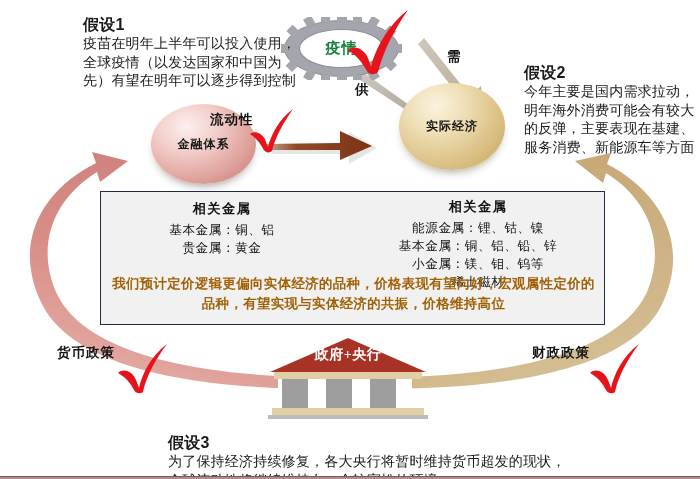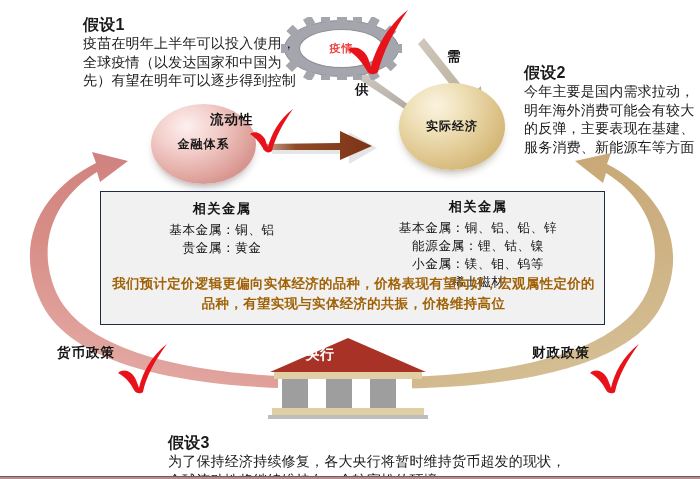--- a/index.html
+++ b/index.html
@@ -32,22 +32,22 @@
      background:radial-gradient(ellipse at 34% 28%, #fdf0ef 0%, #f2cdc9 32%, #e0a49e 64%, #c9817c 92%);
      box-shadow:0 6px 9px -4px rgba(60,30,30,.42);}
   #sphere-real{left:399px;top:83px;width:106px;height:87px;
      background:radial-gradient(ellipse at 35% 26%, #fbf3df 0%, #eedfb6 30%, #ddc389 62%, #c7a960 95%);
      box-shadow:0 6px 9px -4px rgba(70,55,20,.42);}
 
   
   #gear{position:absolute;left:281px;top:17px;width:121px;height:63px;}
   #gear svg{display:block;width:121px;height:63px;}
   #gear .lbl{position:absolute;left:0;top:0;width:121px;height:63px;
-     display:flex;align-items:center;justify-content:center;font-size:11px;
-     font-weight:bold;color:#ef4444;letter-spacing:1px;}
+     display:flex;align-items:center;justify-content:center;font-size:15px;
+     font-weight:bold;color:#15803d;letter-spacing:1px;}
 
   
   .check{position:absolute;color:#e8131a;pointer-events:none;}
   .check svg{display:block;}
 
   
   .alabel{position:absolute;font-size:13.5px;font-weight:bold;color:#161616;
      letter-spacing:1px;}
 
   
@@ -202,40 +202,40 @@
   </div>
 
   <div id="metalbox">
     <div class="mcol" id="mleft">
       <div class="mhd">相关金属</div>
       <div class="mrow">基本金属：铜、铝</div>
       <div class="mrow">贵金属：黄金</div>
     </div>
     <div class="mcol" id="mright">
       <div class="mhd">相关金属</div>
+      <div class="mrow">能源金属：锂、钴、镍</div>
       <div class="mrow">基本金属：铜、铝、铅、锌</div>
-      <div class="mrow">能源金属：锂、钴、镍</div>
       <div class="mrow">小金属：镁、钼、钨等</div>
       <div class="mrow">稀土磁材</div>
     </div>
     <div id="redtext">我们预计定价逻辑更偏向实体经济的品种，价格表现有望向好，宏观属性定价的品种，有望实现与实体经济的共振，价格维持高位</div>
   </div>
 
   <div id="bank">
     <svg viewBox="0 0 160 84" width="160" height="84">
       <polygon points="80,2 158,36 2,36" fill="#a93226"></polygon>
       <rect x="6" y="36" width="148" height="7" fill="#e0cfa5"></rect>
       <rect x="10" y="43" width="134" height="29" fill="#ffffff"></rect>
       <rect x="14" y="43" width="26" height="29" fill="#9e9e9e"></rect>
       <rect x="58" y="43" width="26" height="29" fill="#9e9e9e"></rect>
       <rect x="102" y="43" width="26" height="29" fill="#9e9e9e"></rect>
       <rect x="4" y="72" width="152" height="7" fill="#e0cfa5"></rect>
       <rect x="0" y="79" width="160" height="4" fill="#bdbdbd"></rect>
     </svg>
-    <div style="position:absolute;left:0;top:10px;width:160px;font-size:14px;font-weight:bold;color:#ffffff;letter-spacing:.5px;">政府+央行</div>
+    <div style="position:absolute;left:0;top:10px;width:160px;text-align:center;font-size:14px;font-weight:bold;color:#ffffff;letter-spacing:.5px;">政府+央行</div>
   </div>
 
   <div class="note" id="note1">
     <div class="hd">假设1</div>
     <div class="bd">疫苗在明年上半年可以投入使用，全球疫情（以发达国家和中国为先）有望在明年可以逐步得到控制</div>
   </div>
   <div class="note" id="note2">
     <div class="hd">假设2</div>
     <div class="bd">今年主要是国内需求拉动，明年海外消费可能会有较大的反弹，主要表现在基建、服务消费、新能源车等方面</div>
   </div>

